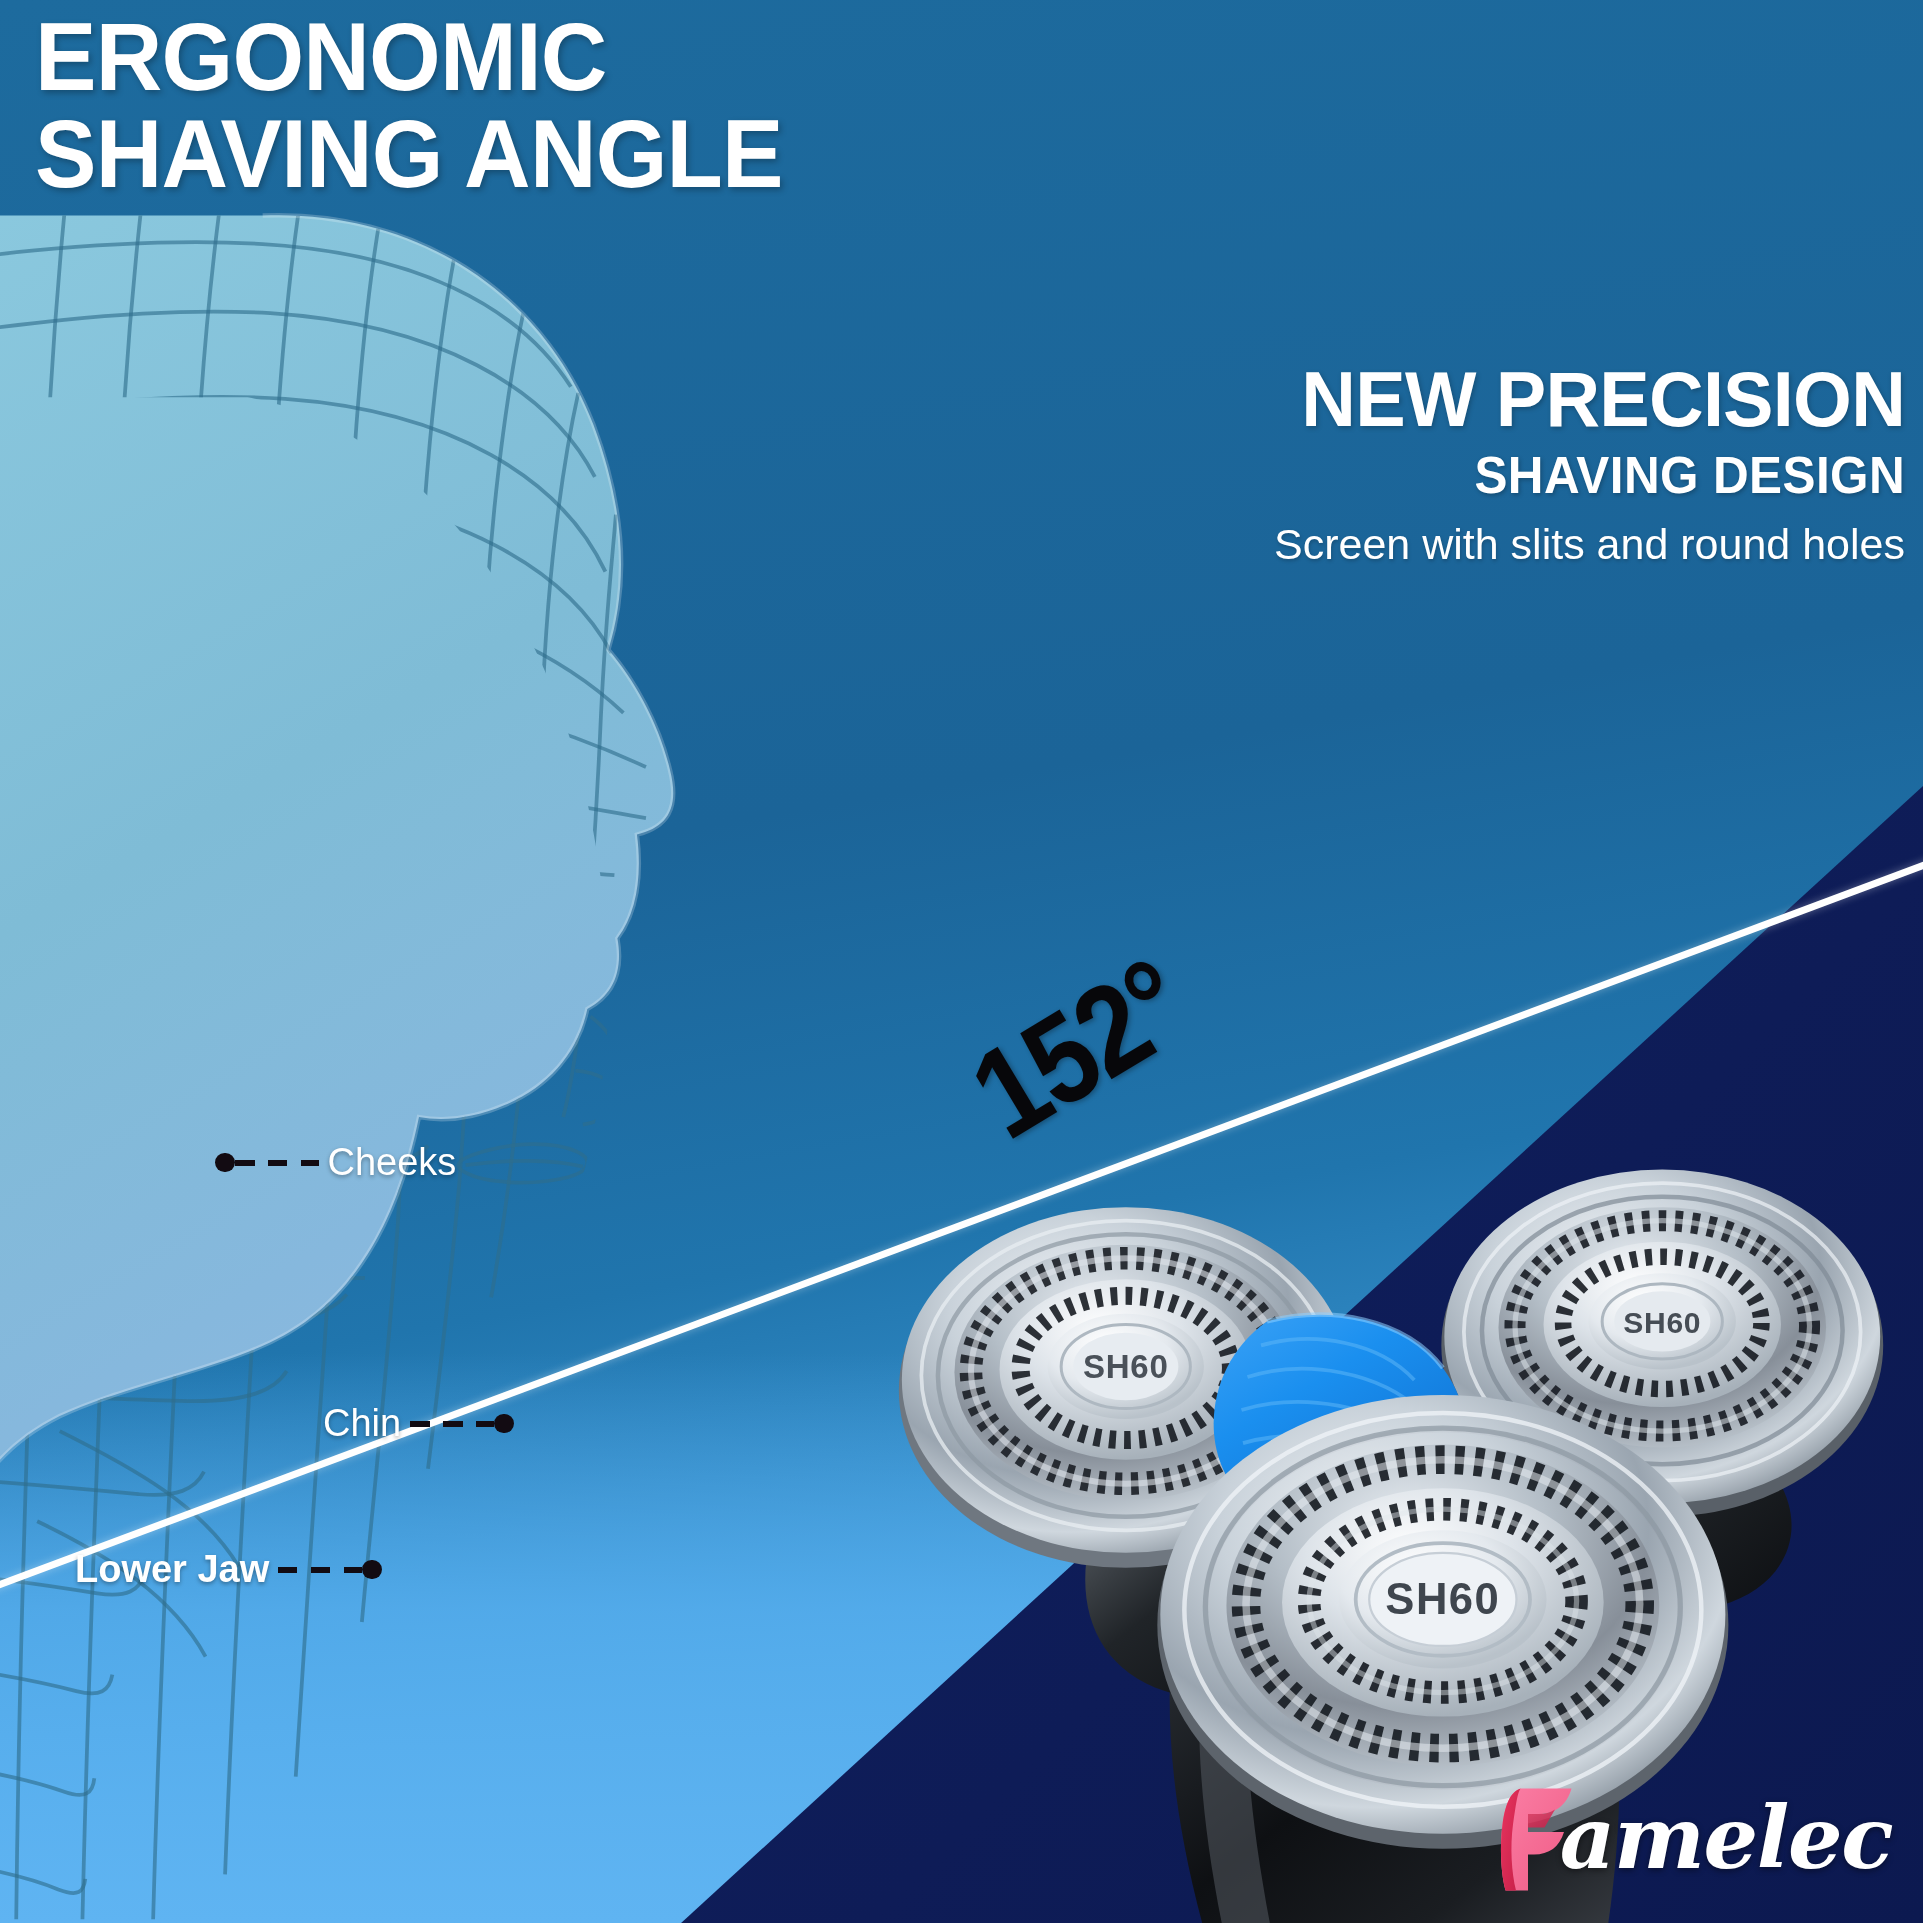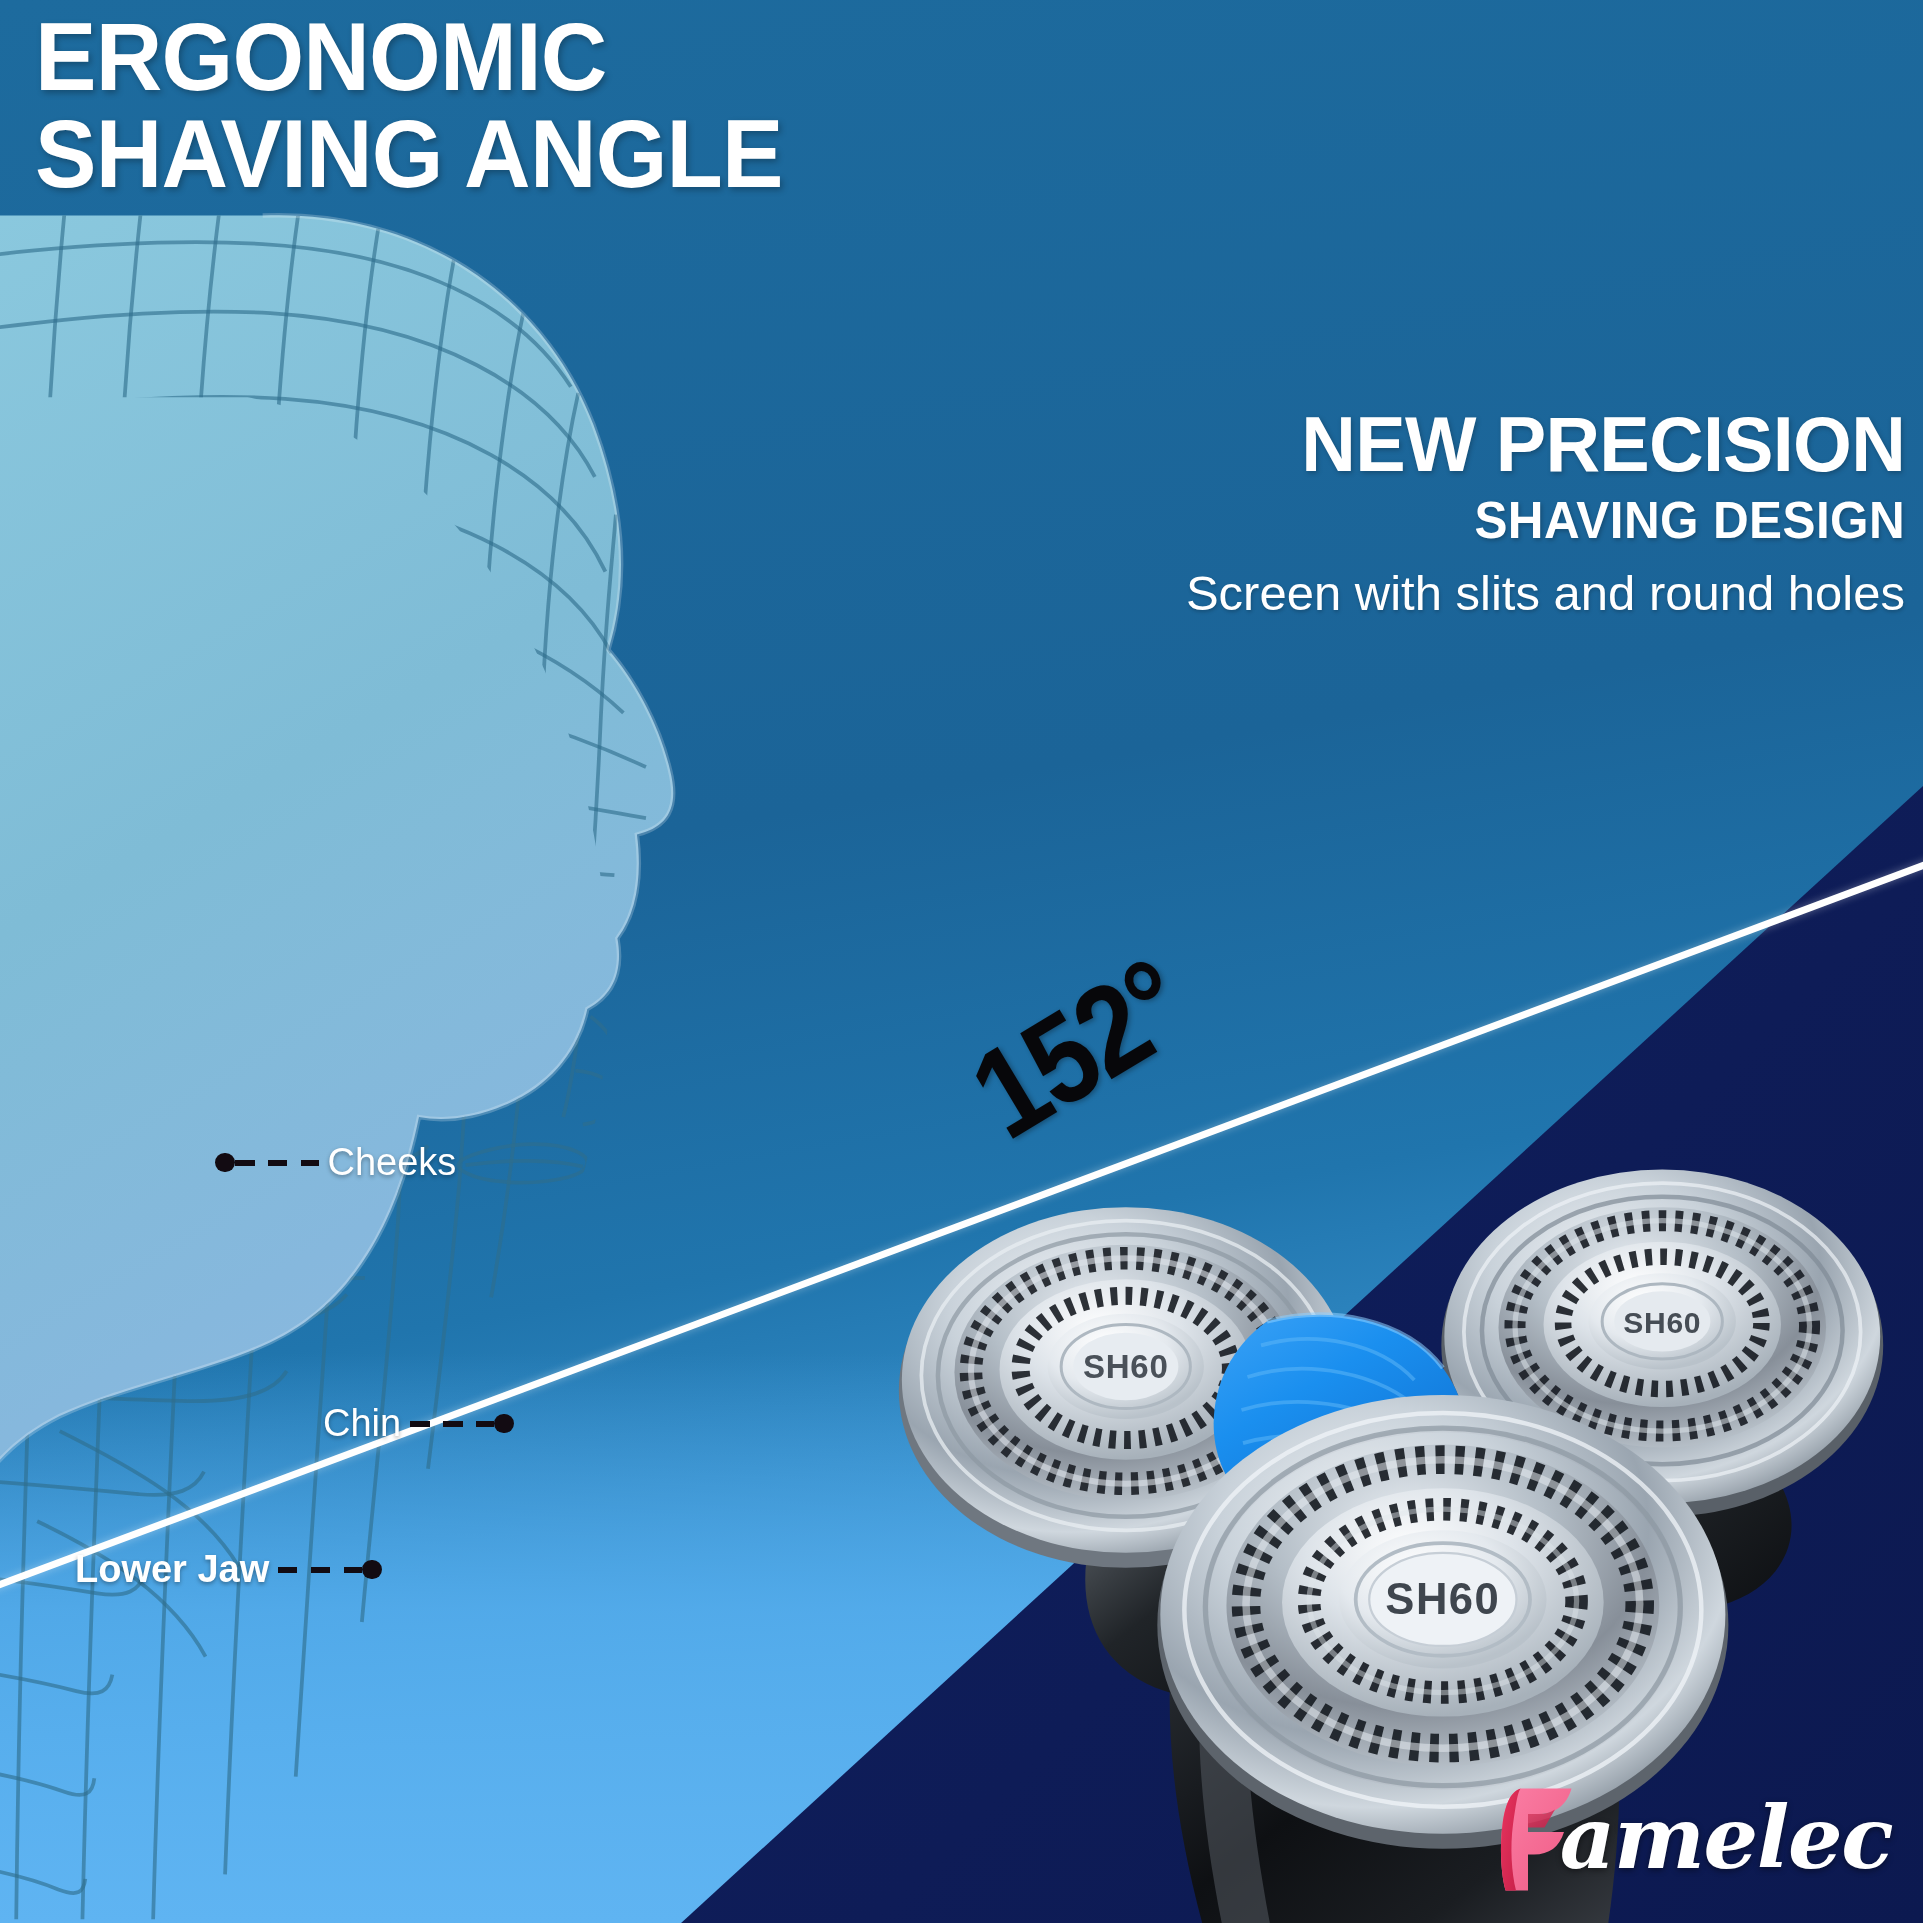--- a/index.html
+++ b/index.html
@@ -58,21 +58,21 @@
     transform: scaleX(0.96);
     transform-origin: left top;
     text-shadow: 2.3px 3px 6px rgba(0,0,0,0.28);
     white-space: pre-line;
   }
 
   
   .right-panel {
     position: absolute;
     left: 947px;
-    top: 405px;
+    top: 360px;
     width: 958px;
     text-align: right;
     color: #ffffff;
   }
   .rp-title {
     font-size: 78px;
     font-weight: 700;
     letter-spacing: -0.8px;
     line-height: 1.0;
     transform: scaleX(0.97);
@@ -83,21 +83,21 @@
     font-size: 51px;
     font-weight: 700;
     letter-spacing: 0.4px;
     margin-top: 10.5px;
     line-height: 1.05;
     transform: scaleX(0.97);
     transform-origin: right top;
     text-shadow: 1.5px 2.3px 4.5px rgba(0,0,0,0.25);
   }
   .rp-lead {
-    font-size: 49px;
+    font-size: 43px;
     font-weight: 400;
     margin-top: 18px;
     line-height: 1.15;
     text-shadow: 0.8px 1.5px 3.8px rgba(0,0,0,0.22);
   }
   .rp-bullets {
     margin-top: 22.5px;
     list-style: none;
     padding: 0;
   }

